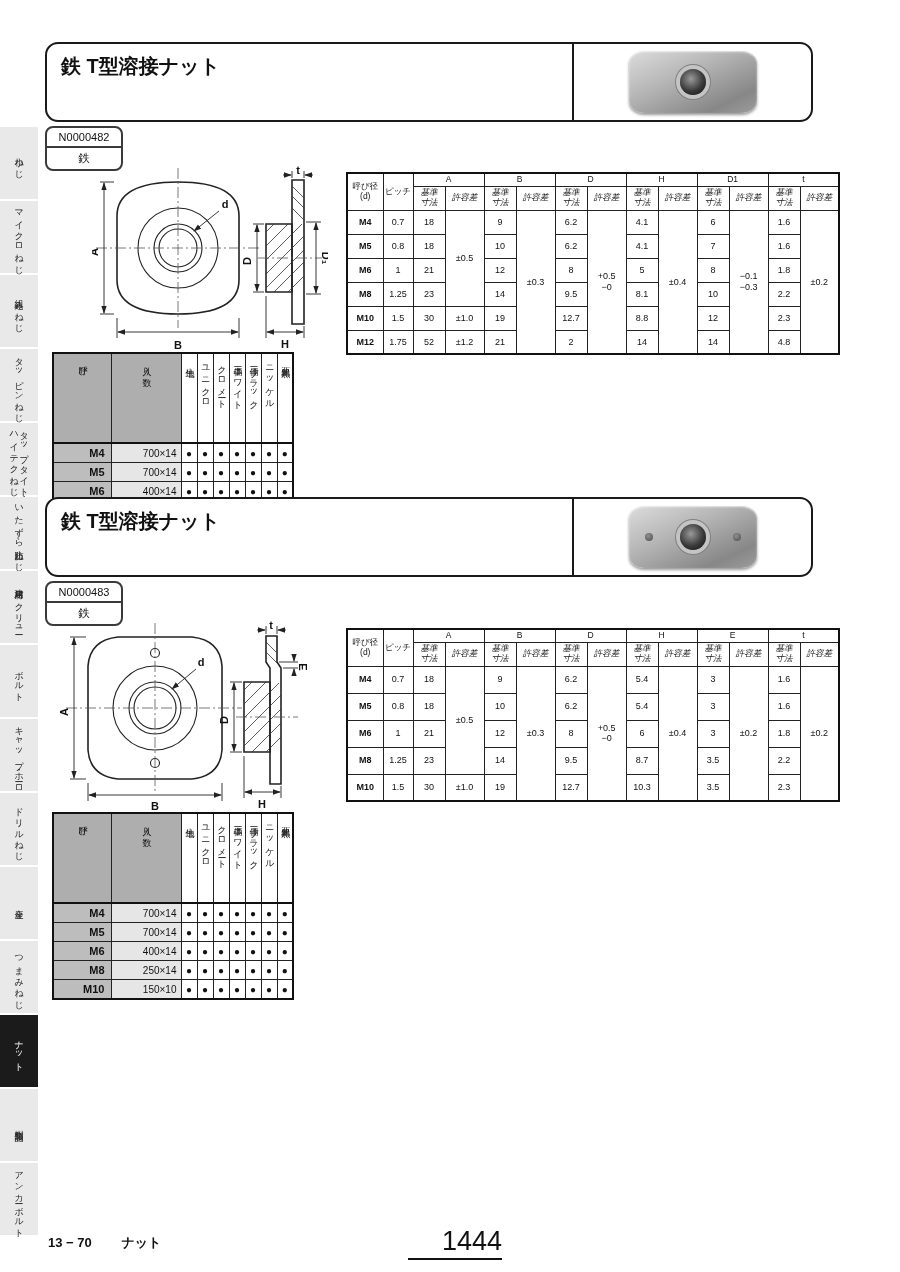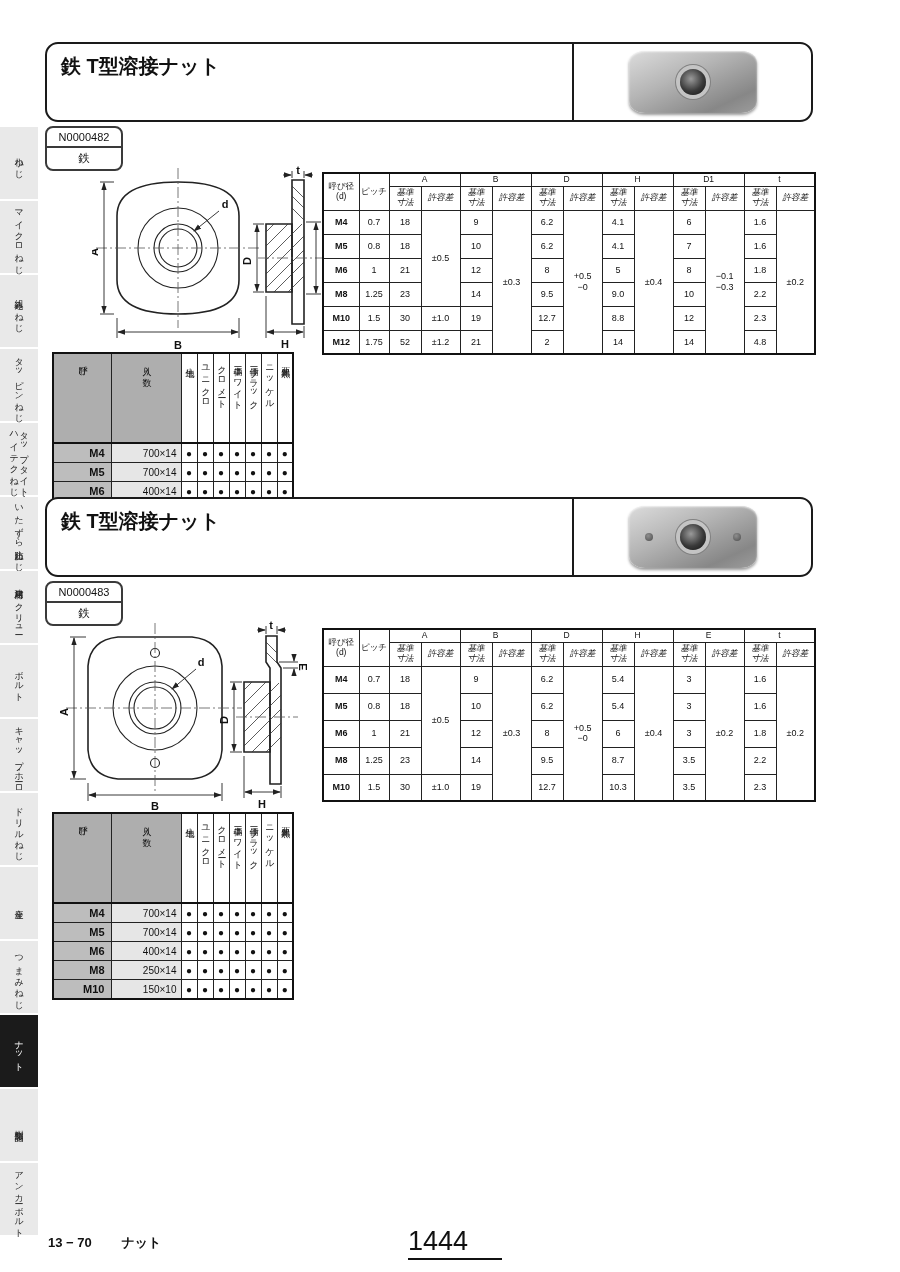--- a/index.html
+++ b/index.html
@@ -32,21 +32,21 @@
   .photo .dabo.left{left:16px;} .photo .dabo.right{right:16px;}
 
   
   .codebox{position:absolute;left:45px;width:78px;border:2px solid #3a3a3a;border-radius:8px;
            background:#fff;text-align:center;box-sizing:border-box;}
   .codebox .code{font-size:11px;padding:3px 0;border-bottom:2px solid #3a3a3a;}
   .codebox .mat{font-size:11.5px;padding:3px 0;}
 
   
   .dim-table{position:absolute;border-collapse:collapse;table-layout:fixed;background:#fff;
-             font-size:9px;border:2px solid #111;}
+             font-size:9px;border:2px solid #111;margin-left:24px;}
   .dim-table th,.dim-table td{border:1px solid #222;text-align:center;vertical-align:middle;
              padding:0 1px;white-space:pre-line;font-weight:normal;line-height:1.15;}
   .dim-table th{font-size:8.5px;}
   .dim-table .grp{height:13px;}
   .dim-table .sub{height:24px;font-style:italic;}
   .dim-table td.size{font-weight:bold;}
 
   
   .pack-table{position:absolute;border-collapse:collapse;table-layout:fixed;background:#fff;
               font-size:10px;border:2px solid #111;}
@@ -66,21 +66,21 @@
   .drawing text{font-size:11px;font-weight:600;fill:#111;font-family:"Liberation Sans",sans-serif;}
   .outline{fill:none;stroke:#222;stroke-width:1.6;}
   .thin{fill:none;stroke:#222;stroke-width:1.1;}
   .cline{fill:none;stroke:#555;stroke-width:0.8;stroke-dasharray:11 3 2 3;}
   .dim{fill:none;stroke:#222;stroke-width:0.9;}
   .hatch{fill:none;stroke:#333;stroke-width:0.8;}
 
   
   .footer-left{position:absolute;left:48px;top:1234px;font-size:13px;font-weight:bold;}
   .footer-left .flabel{margin-left:26px;}
-  .page-num{position:absolute;left:408px;top:1226px;width:94px;text-align:left;
+  .page-num{position:absolute;left:408px;top:1226px;width:94px;text-align:right;
             font-size:27px;border-bottom:2px solid #111;padding-bottom:1px;}
 </style>
 </head>
 <body>
 
 <div class="page">
 
   <aside class="sidebar" id="sidebar">
       <div class="side-tab" style="top: 127px;">小ねじ</div>
       <div class="side-tab" style="top: 201px;">マイクロねじ</div>
@@ -245,21 +245,21 @@
           <td>5</td>
           <td>8</td>
           <td>1.8</td>
         </tr>
         <tr style="height: 24px;">
           <td class="size">M8</td>
           <td>1.25</td>
           <td>23</td>
           <td>14</td>
           <td>9.5</td>
-          <td>9.0</td>
+          <td>8.1</td>
           <td>10</td>
           <td>2.2</td>
         </tr>
         <tr style="height: 24px;">
           <td class="size">M10</td>
           <td>1.5</td>
           <td>30</td>
           <td rowspan="1">±1.0</td>
           <td>19</td>
           <td>12.7</td>

